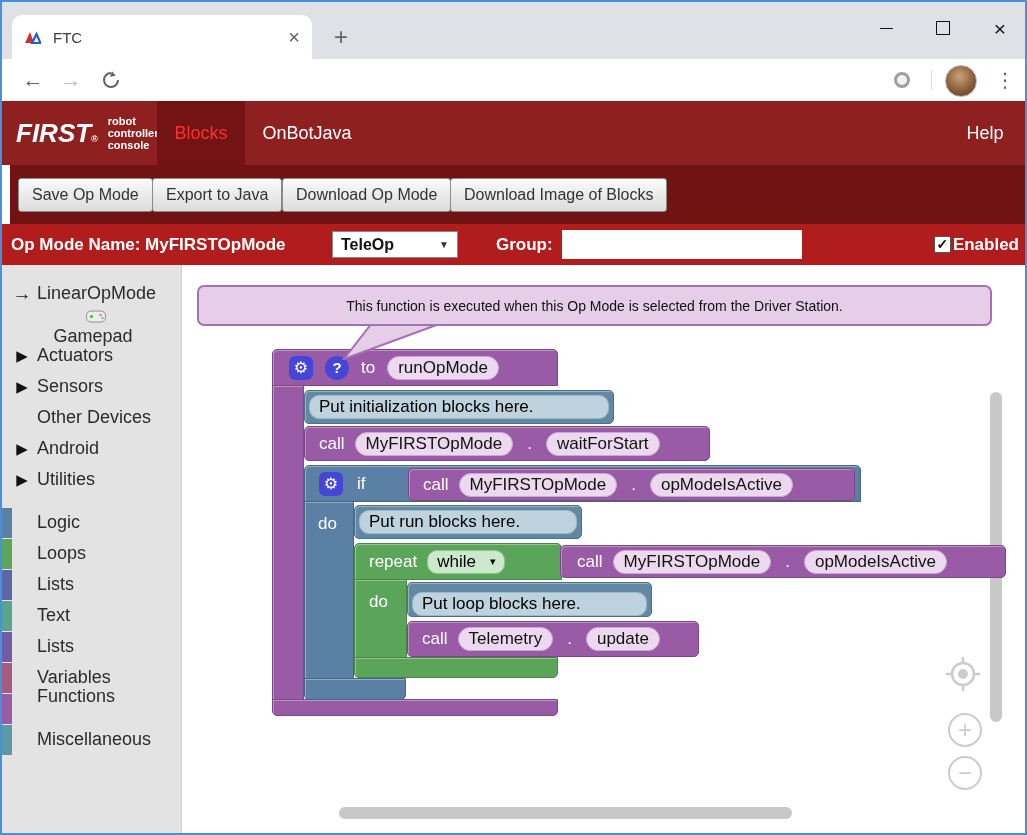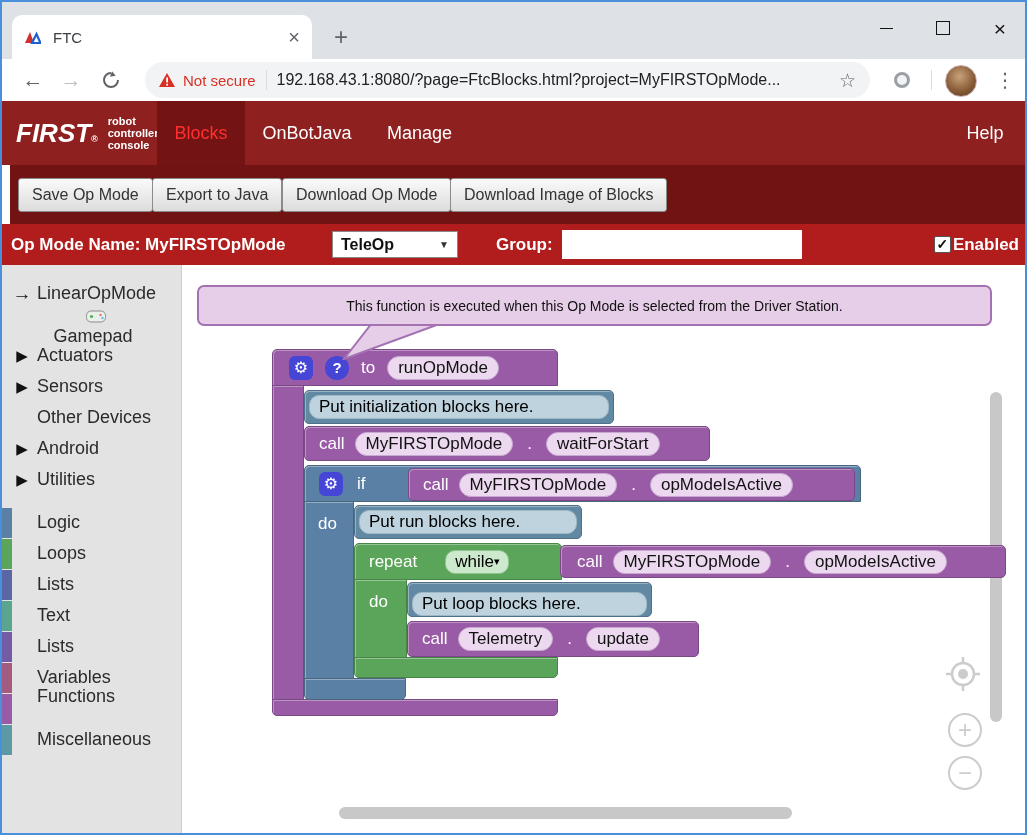--- a/index.html
+++ b/index.html
@@ -57,21 +57,21 @@
   #canvas{position:absolute;left:180px;top:263px;width:845px;height:570px;background:#fff;overflow:hidden;}
   .bubble{position:absolute;left:15px;top:20px;width:795px;height:41px;background:#e6cde8;border:2px solid #a472b2;border-radius:7px;box-sizing:border-box;display:flex;align-items:center;justify-content:center;font-size:14px;color:#111;z-index:6;}
   .blk{position:absolute;box-sizing:border-box;display:flex;align-items:center;color:#fff;font-size:17px;z-index:2;}
   .purple{background:#995ba5;border:1px solid #7a4884;box-shadow:inset 1px 1px 0 rgba(255,255,255,.35);}
   .blue{background:#5b80a5;border:1px solid #49667f;box-shadow:inset 1px 1px 0 rgba(255,255,255,.35);}
   .green{background:#5ba55b;border:1px solid #498449;box-shadow:inset 1px 1px 0 rgba(255,255,255,.35);}
   .teal{background:#6189a3;border:1px solid #4e7088;box-shadow:inset 1px 1px 0 rgba(255,255,255,.35);}
   .bar{border-radius:0 0 5px 5px;}
   .field{background:#ecd9ef;color:#111;border:1px solid #c9a9d2;border-radius:12px;padding:1px 10px;font-size:17px;white-space:nowrap;}
   .tealfield{background:#bed3de;color:#000;border:1px solid #9fb9c7;border-radius:10px;padding:1px 9px;font-size:17px;white-space:nowrap;}
-  .greenfield{background:#cde9cd;color:#000;border:1px solid #8fc48f;border-radius:10px;padding:1px 9px;font-size:17px;display:flex;align-items:center;gap:0;white-space:nowrap;margin-left:18px;}
+  .greenfield{background:#cde9cd;color:#000;border:1px solid #8fc48f;border-radius:10px;padding:1px 9px;font-size:17px;display:flex;align-items:center;gap:14px;white-space:nowrap;}
   .gear{width:24px;height:24px;border-radius:6px;background:#4545d6;color:#fff;display:flex;align-items:center;justify-content:center;font-size:16px;flex:0 0 auto;}
   .qmark{width:24px;height:24px;border-radius:50%;background:#4545d6;color:#fff;display:flex;align-items:center;justify-content:center;font-size:15px;font-weight:bold;flex:0 0 auto;}
   .kw{white-space:nowrap;}
   .dot{color:#fff;margin:0 4px;}
   
   .zoomctl{position:absolute;display:flex;align-items:center;justify-content:center;border-radius:50%;border:2px solid #ccc;color:#ccc;background:#fff;}
   .vscroll{position:absolute;left:808px;top:127px;width:12px;height:330px;background:#c8c8c8;border-radius:6px;}
   .hscroll{position:absolute;left:157px;top:542px;width:453px;height:12px;background:#c8c8c8;border-radius:6px;}
 </style>
 </head>
@@ -102,47 +102,35 @@
 
   <div id="toolbar">
     <div class="navico" style="left:15px;">←</div>
     <div class="navico disabled" style="left:53px;">→</div>
     <div class="navico" style="left:93px;">
       <svg width="18" height="18" viewBox="0 0 18 18">
           <path d="M9 2 a7 7 0 1 0 7 7" fill="none" stroke="#5f6368" stroke-width="2"></path>
           <polygon points="9,0 9,6 14,3" fill="#5f6368" transform="rotate(20 9 3)"></polygon>
         </svg>
     </div>
-    <div class="addrpill">
-      <svg width="16" height="14" viewBox="0 0 16 14">
-          <polygon points="8,0 16,14 0,14" fill="#d93025"></polygon>
-          <rect x="7.2" y="4.5" width="1.8" height="5" fill="#fff"></rect>
-          <rect x="7.2" y="10.8" width="1.8" height="1.8" fill="#fff"></rect>
-        </svg>
-      <span class="notsecure">Not secure</span>
-      <span class="chip-div"></span>
-      <span class="url">192.168.43.1:8080/?page=FtcBlocks.html?project=MyFIRSTOpMode...</span>
-      <span class="star">☆</span>
-    </div>
     <div class="ext-circle"></div>
     <div class="tb-div"></div>
     <div class="avatar"></div>
     <div class="menu3">⋮</div>
   </div>
 
   <div id="appheader" style="background-color: rgb(142, 32, 32);">
     <div class="logo-wrap">
       <span class="logo-first"><span>FIRST</span><span class="logo-reg">®</span></span>
       <span class="logo-sub">robot
 controller
 console</span>
     </div>
     <div class="hnav active" style="left:155px;width:88px;">Blocks</div>
     <div class="hnav" style="left:255px;width:100px;">OnBotJava</div>
-    <div class="hnav" style="left:380px;width:75px;">Manage</div>
     <div class="hnav" style="right:15px;width:50px;">Help</div>
   </div>
 
   <div id="actionbar" style="background-color: rgb(112, 19, 18);">
     <button class="abtn" style="left:8px;">Save Op Mode</button>
     <button class="abtn" style="left:142px;">Export to Java</button>
     <button class="abtn" style="left:272px;">Download Op Mode</button>
     <button class="abtn" style="left:440px;">Download Image of Blocks</button>
   </div>
 

